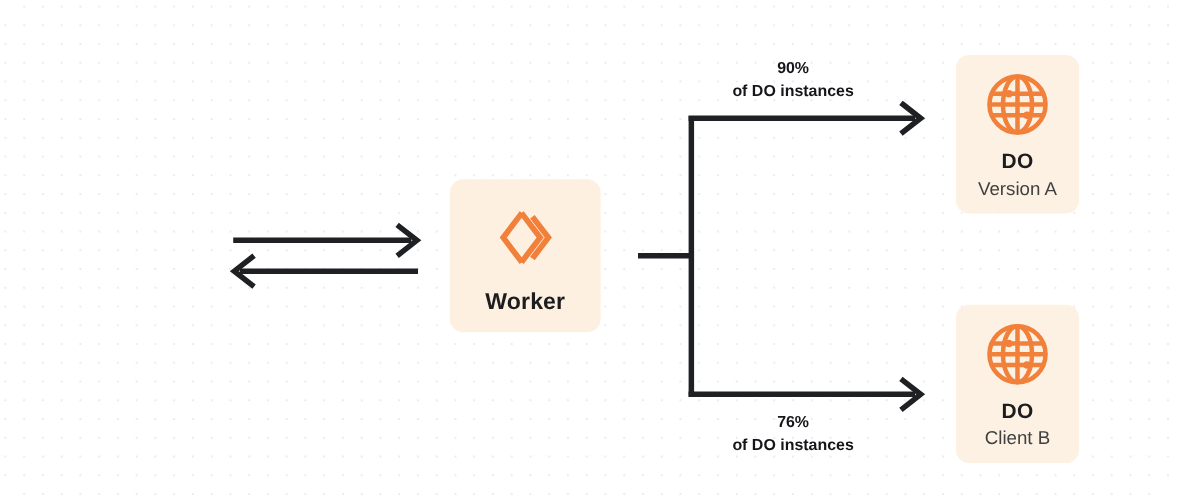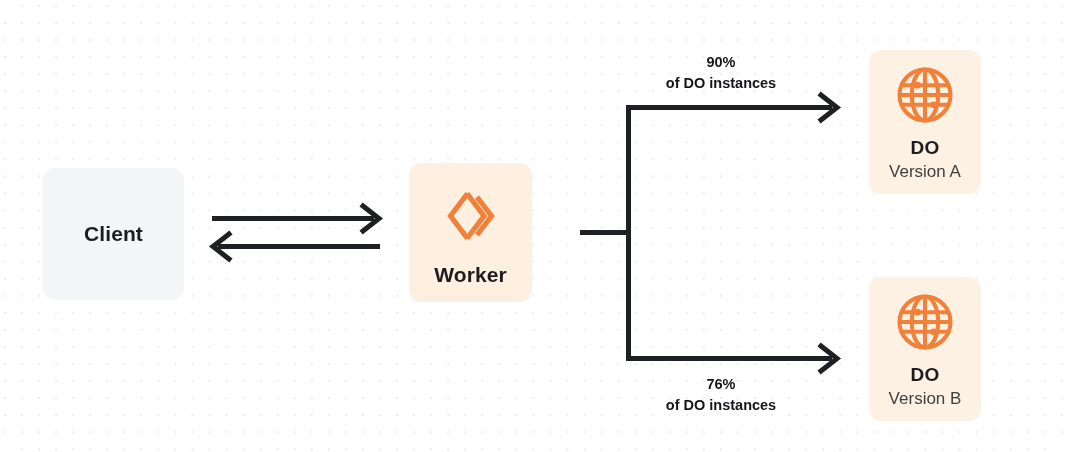--- a/index.html
+++ b/index.html
@@ -43,21 +43,21 @@
     font-size: 21px;
     font-weight: 700;
     color: #1d1d1f;
     letter-spacing: 0.1px;
   }
 
   
   .node-worker {
     left: 409px;
     top: 163px;
-    width: 123px;
+    width: 137px;
     height: 139px;
     background: #fdf0e1;
     padding-top: 6px;
   }
   .node-worker .icon-wrap {
     width: 62px;
     height: 62px;
     display: flex;
     align-items: center;
     justify-content: center;
@@ -174,23 +174,20 @@
   <div class="edge-label edge-label-top">
     <div>90%</div>
     <div>of DO instances</div>
   </div>
 
   <div class="edge-label edge-label-bottom">
     <div>76%</div>
     <div>of DO instances</div>
   </div>
 
-  <div class="node node-client">
-    <div class="node-title">Client</div>
-  </div>
 
   <div class="node node-worker">
     <div class="icon-wrap">
       <svg width="60" height="60" viewBox="0 0 60 60" aria-hidden="true">
 
         <path d="M26.5 7.5 L9.5 30 L26.5 52.5" fill="none" stroke="#f1803a" stroke-width="5.2" stroke-linecap="butt" stroke-linejoin="miter"></path>
 
         <path d="M26.0 7.5 L43.0 30 L26.0 52.5" fill="none" stroke="#f1803a" stroke-width="5.2" stroke-linecap="butt" stroke-linejoin="miter"></path>
 
         <path d="M36.0 11.0 L50.5 30 L36.0 49.0" fill="none" stroke="#f1803a" stroke-width="5.2" stroke-linecap="butt" stroke-linejoin="miter"></path>
@@ -231,16 +228,16 @@
           <line x1="3.6" y1="29" x2="54.4" y2="29"></line>
           <line x1="5.6" y1="38.8" x2="52.4" y2="38.8"></line>
           <line x1="29" y1="3.5" x2="29" y2="54.5"></line>
           <ellipse cx="29" cy="29" rx="13.2" ry="25.5"></ellipse>
         </g>
         <circle cx="21.2" cy="19.2" r="3.4" fill="#f1803a"></circle>
         <circle cx="37.6" cy="38.8" r="3.4" fill="#f1803a"></circle>
       </svg>
     </div>
     <div class="node-title">DO</div>
-    <div class="node-sub">Version B</div>
+    <div class="node-sub">Client B</div>
   </div>
 
 </div>
 
 </body></html>

